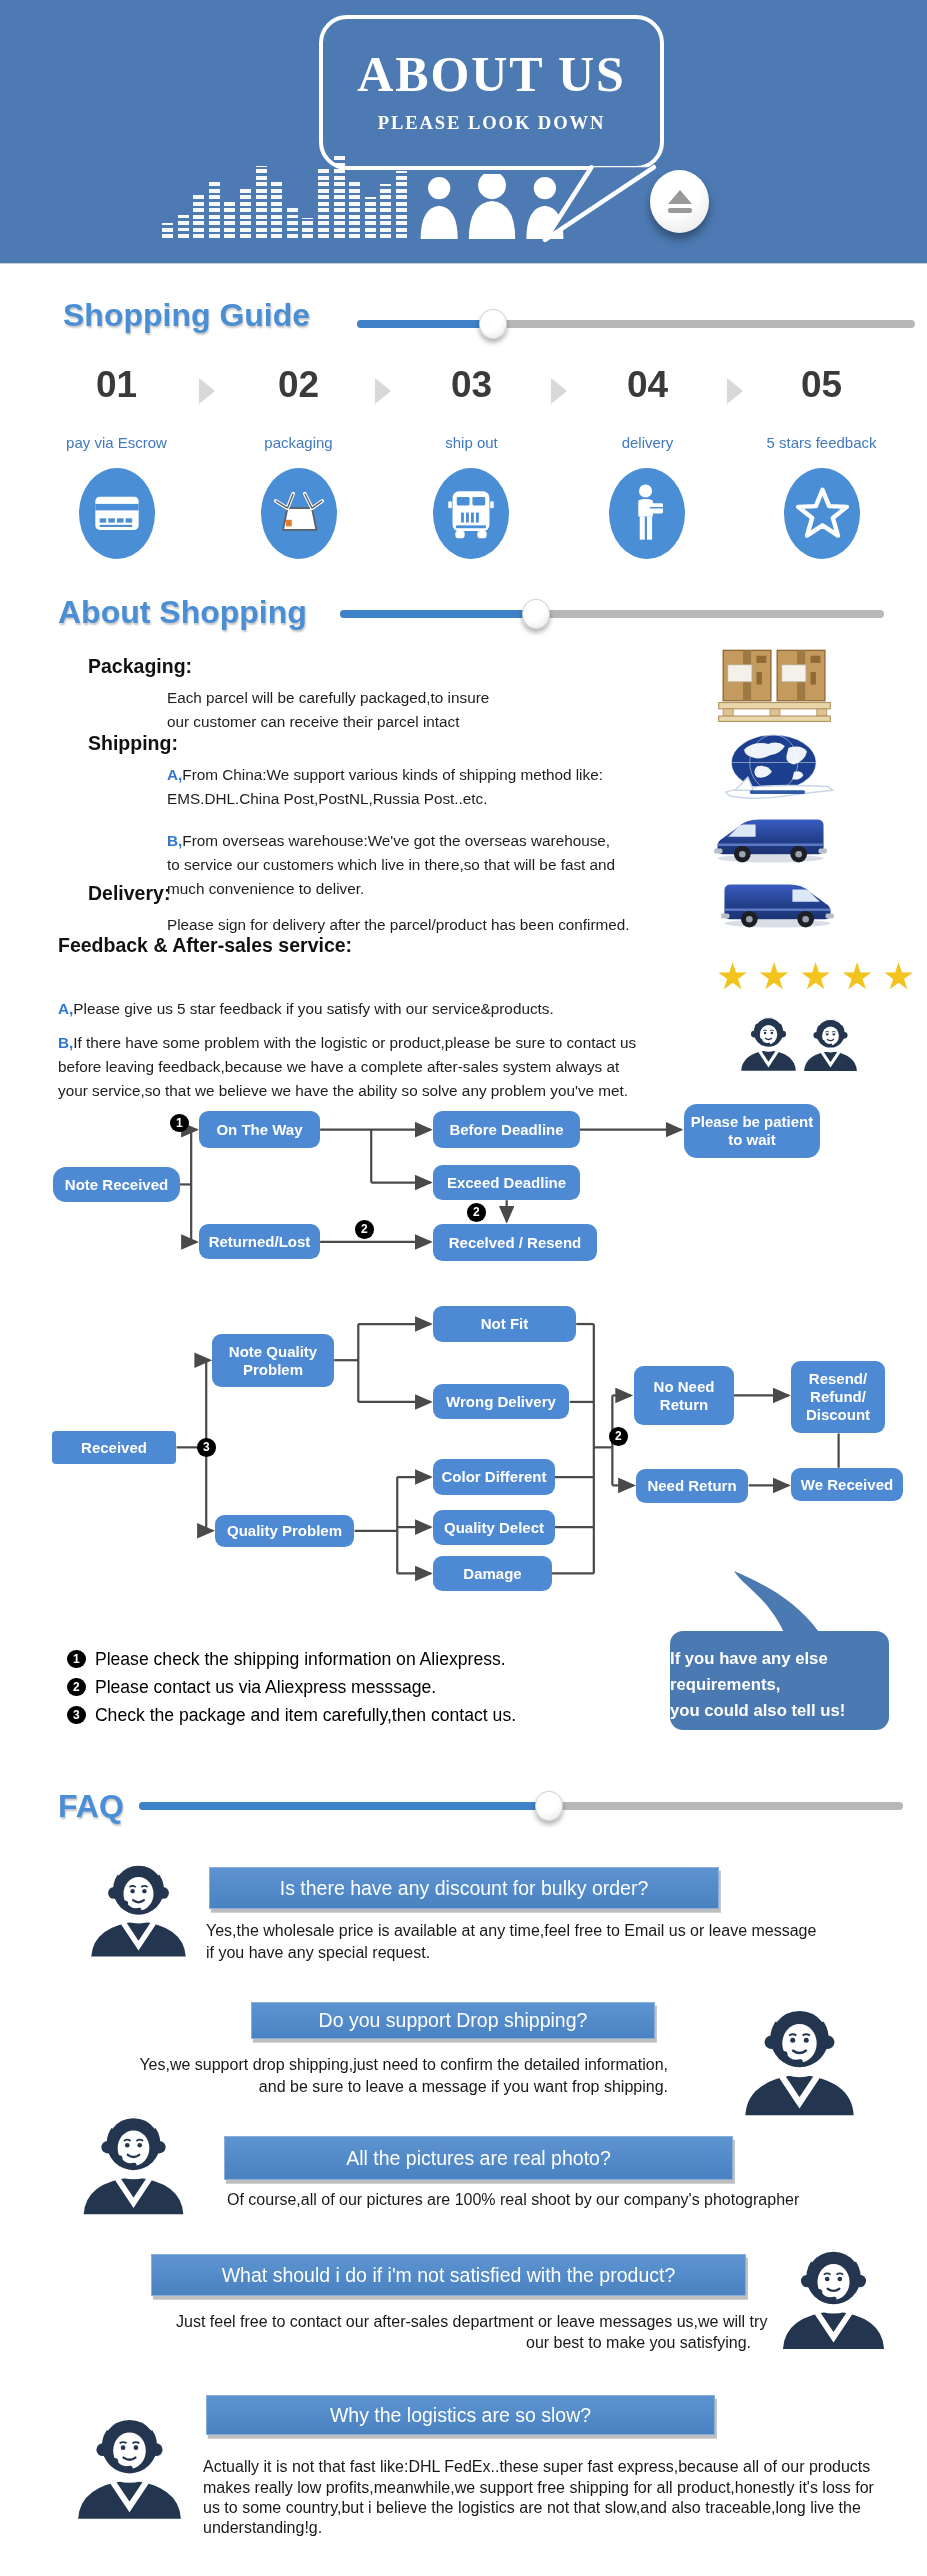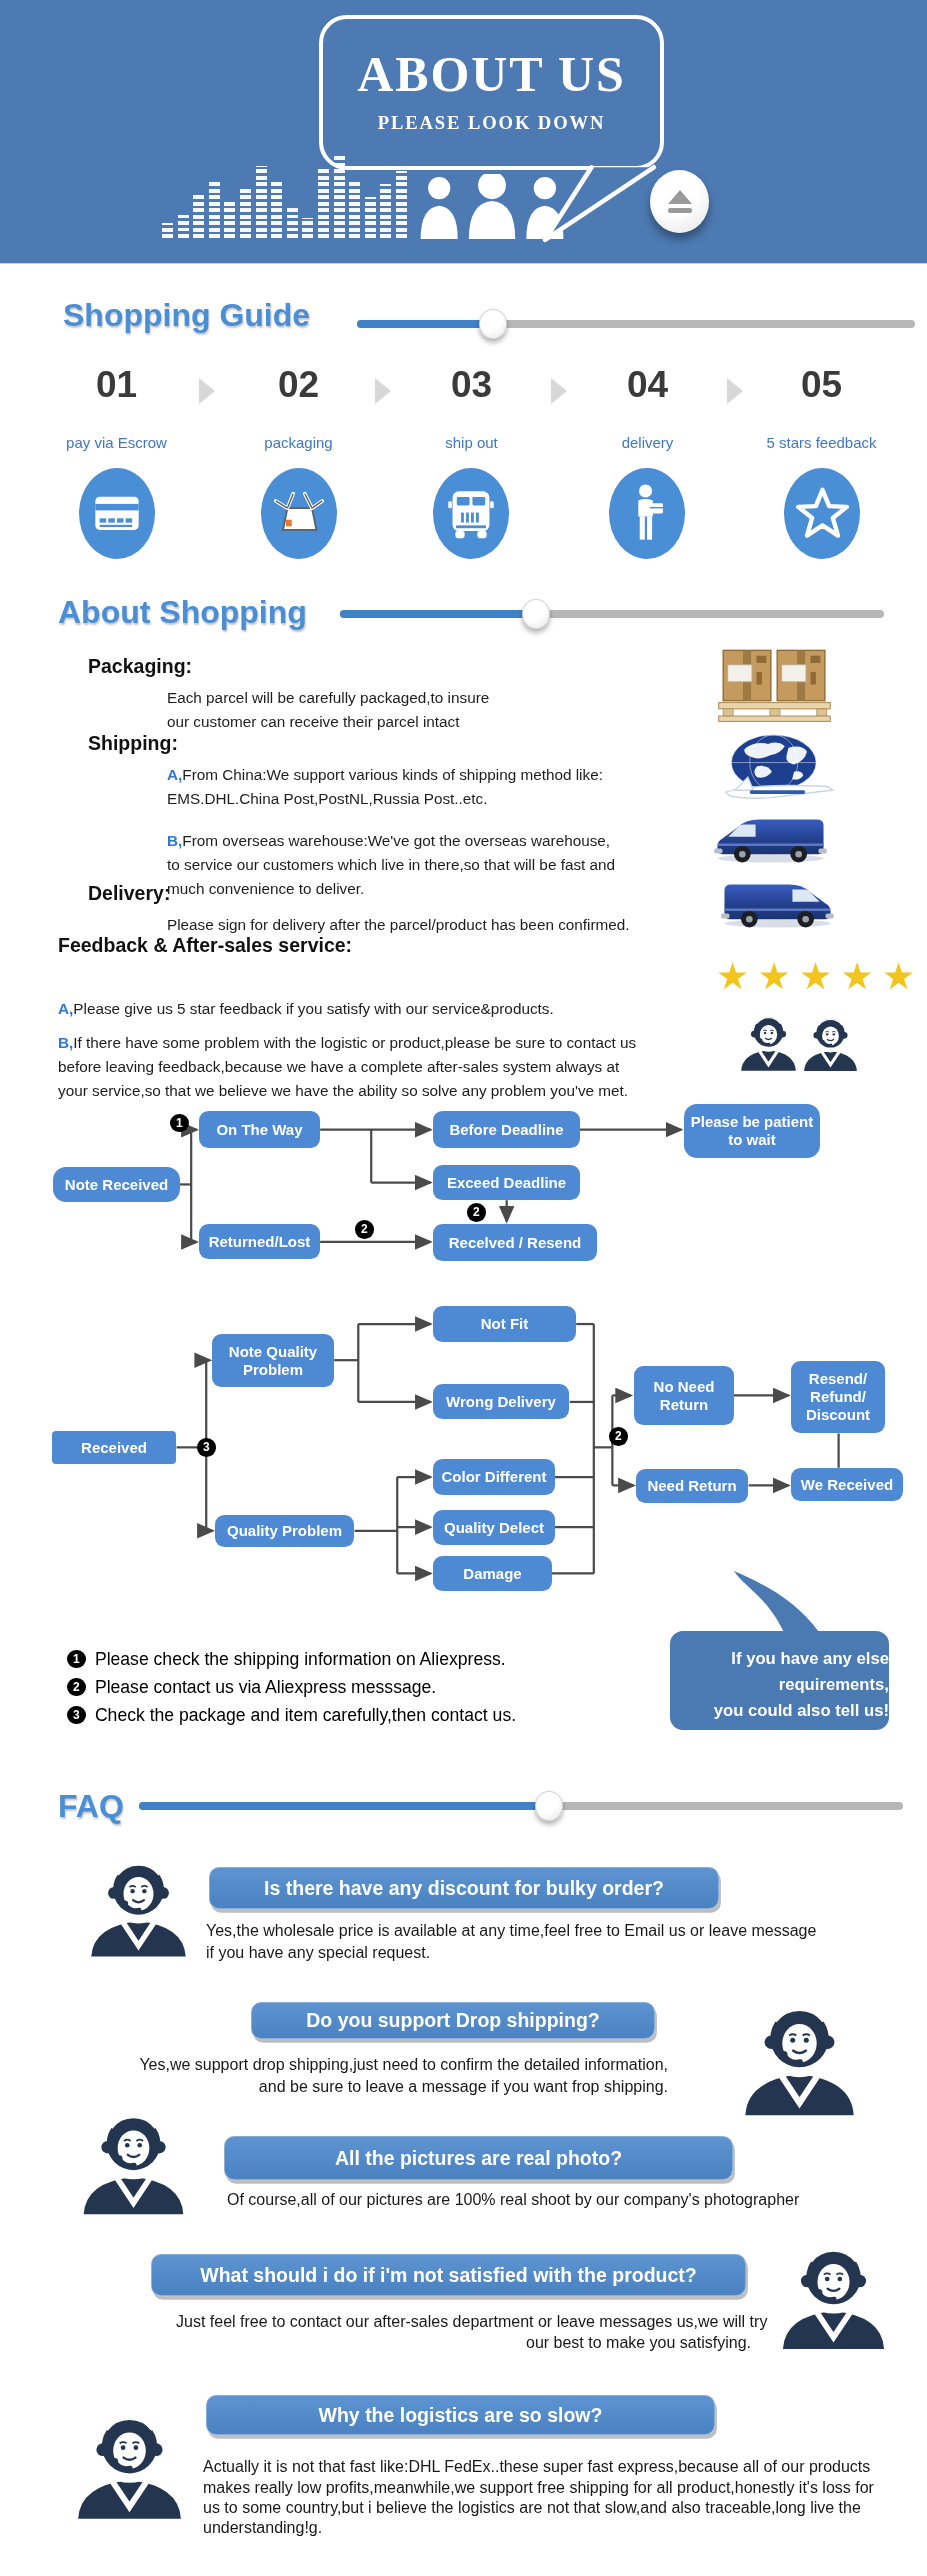--- a/index.html
+++ b/index.html
@@ -61,27 +61,27 @@
         font-size:15px;font-weight:bold;line-height:1.2;padding:1.9px 3.7px;}
   .badge{position:absolute;width:18.6px;height:18.6px;background:#000;color:#fff;border-radius:50%;
          font-size:12px;font-weight:bold;display:flex;align-items:center;justify-content:center;}
   .flowsvg{position:absolute;left:0;top:0;}
 
   
   .noterow{position:absolute;display:flex;align-items:center;gap:9.3px;height:24px;}
   .noterow .nbadge{width:18.6px;height:18.6px;background:#000;color:#fff;border-radius:50%;font-size:12px;font-weight:bold;
                    display:flex;align-items:center;justify-content:center;flex:0 0 auto;}
   .noterow .ntext{font-size:17.6px;color:#000;white-space:nowrap;}
-  .tellus{background:var(--bubble-blue);border-radius:13px;color:#fff;text-align:right;
+  .tellus{background:var(--bubble-blue);border-radius:13px;color:#fff;text-align:left;
           font-size:16.7px;font-weight:bold;line-height:1.55;padding-top:15px;}
 
   
   .fbtn{position:absolute;background:linear-gradient(180deg,#5d93d0 0%,#4a82c2 100%);
-        border:0.9px solid #89aed8;border-radius:10px;box-shadow:1.9px 3.7px 0 rgba(110,110,110,.45);
-        color:#fff;font-size:19.5px;font-weight:bold;display:flex;align-items:center;justify-content:center;
+        border:0.9px solid #89aed8;border-radius:0;box-shadow:1.9px 3.7px 0 rgba(110,110,110,.45);
+        color:#fff;font-size:19.5px;font-weight:normal;display:flex;align-items:center;justify-content:center;
         white-space:nowrap;cursor:pointer;}
   .ans{position:absolute;font-size:16px;color:#191919;white-space:nowrap;}
   .ans.right{text-align:right;}
 </style>
 </head>
 <body>
 
 <svg width="0" height="0" style="position:absolute">
   <defs>
     <linearGradient id="vang" x1="0" y1="0" x2="0" y2="1">

